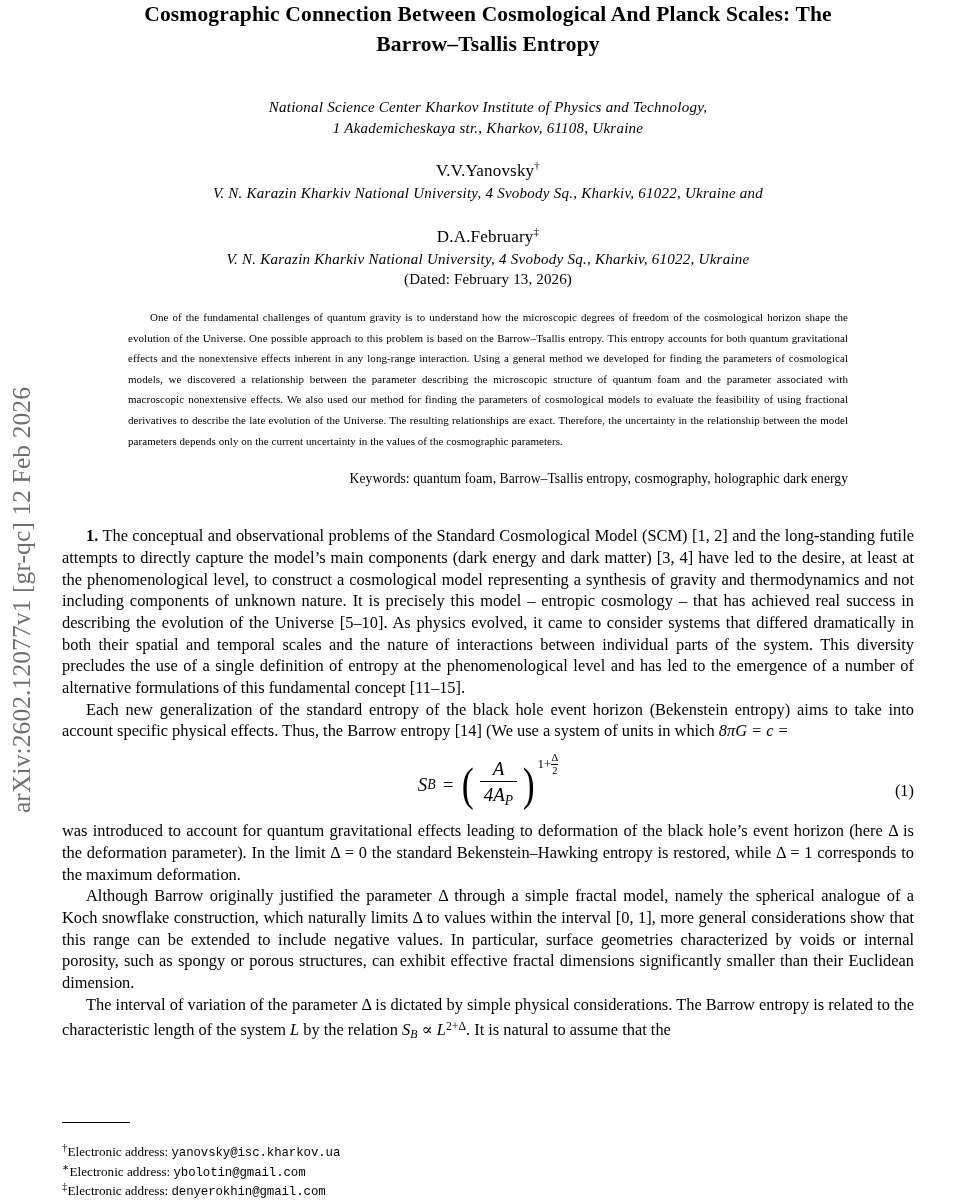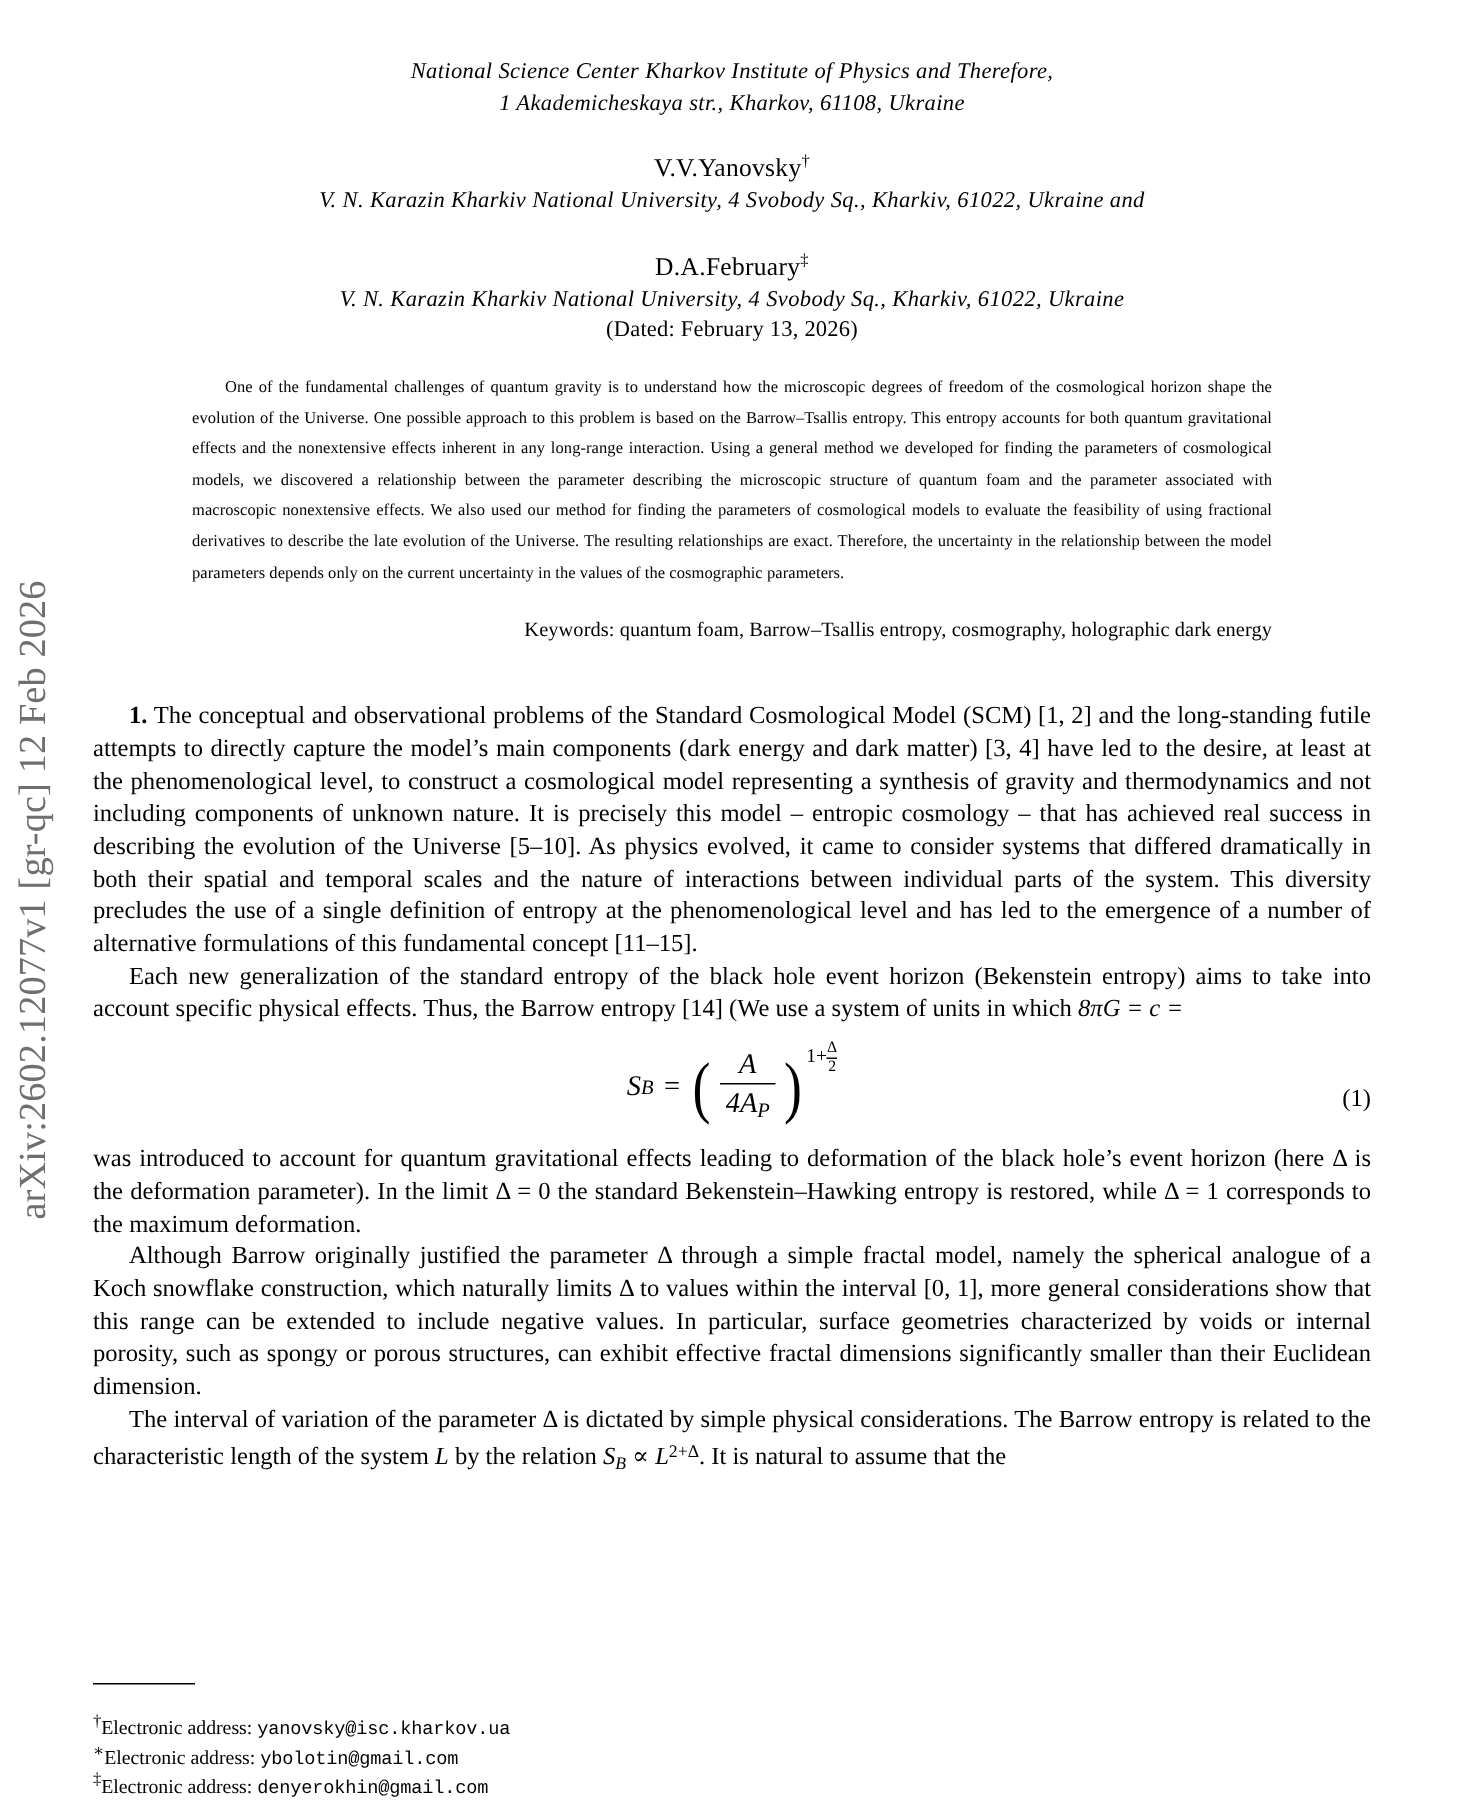--- a/index.html
+++ b/index.html
@@ -210,24 +210,28 @@
 </style>
 </head>
 <body>
 
 <div id="arxiv-stamp">
   <span class="stamp-text">arXiv:2602.12077v1  [gr-qc]  12 Feb 2026</span>
 </div>
 
 <div id="page">
 
+  <h1 class="title" style="margin-top:-1px;">
+    <span class="tline">Cosmographic Connection Between Cosmological And Planck Scales:  The</span>
+    <span class="tline">Barrow–Tsallis Entropy</span>
+  </h1>
 
   <div class="author-block" style="margin-top:38px;">
     <div class="affil">
-      <span class="affil-line">National Science Center Kharkov Institute of Physics and Therefore,</span>
+      <span class="affil-line">National Science Center Kharkov Institute of Physics and Technology,</span>
       <span class="affil-line">1 Akademicheskaya str.,  Kharkov,  61108,  Ukraine</span>
     </div>
   </div>
 
   <div class="author-block" style="margin-top:21px;">
     <div class="author-name">
       <span>V.V.Yanovsky</span><sup class="fn">†</sup>
     </div>
     <div class="affil">
       <span class="affil-line">V. N. Karazin Kharkiv National University, 4 Svobody Sq., Kharkiv, 61022, Ukraine and</span>

